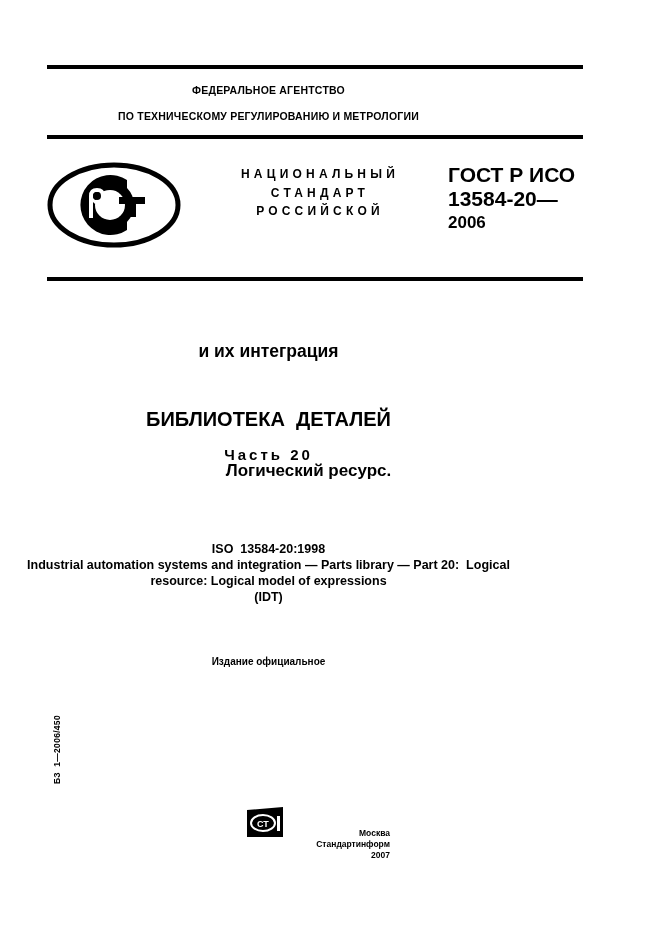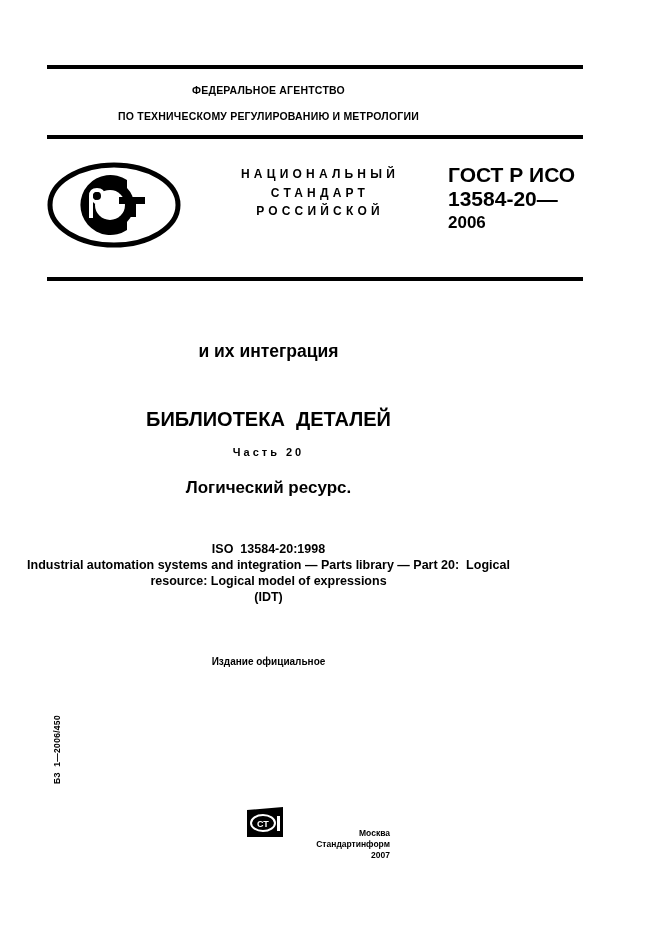--- a/index.html
+++ b/index.html
@@ -8,22 +8,22 @@
     .rule { position: absolute; left: 47px; width: 536px; height: 4px; background: #000; }
     .center { position: absolute; left: 0; width: 537px; text-align: center; font-weight: bold; }
     .agency { font-size: 10.5px; letter-spacing: 0.2px; }
     .natstd { position: absolute; left: 225px; width: 190px; text-align: center; font-weight: bold;
               font-size: 12px; letter-spacing: 4.2px; line-height: 18.5px; top: 165px; }
     .gost { position: absolute; left: 448px; top: 163px; font-weight: bold; font-size: 21px; line-height: 24px; }
     .gost .year { font-size: 17px; line-height: 24px; }
     .logo { position: absolute; left: 47px; top: 162px; width: 134px; height: 86px; }
     .title1 { top: 341px; font-size: 17.5px; line-height: 20px; }
     .title2 { top: 408px; font-size: 20px; }
-    .part { top: 446px; font-size: 11px; letter-spacing: 3px; }
-    .subtitle { top: 478px; font-size: 17px; line-height: 20px; }
+    .part { top: 446px; font-size: 15px; letter-spacing: 3px; }
+    .subtitle { top: 461px; font-size: 17px; line-height: 20px; padding-left: 40px; }
     .iso { top: 541px; font-size: 12.5px; line-height: 16px; }
     .edition { top: 656px; font-size: 10px; }
     .side { position: absolute; left: 52px; top: 784px; transform-origin: left top;
             transform: rotate(-90deg); font-size: 8.5px; font-weight: bold; white-space: nowrap; letter-spacing: 0.3px; }
     .pub-logo { position: absolute; left: 246px; top: 806px; width: 40px; height: 32px; }
     .pub { position: absolute; left: 300px; top: 828px; width: 90px; text-align: right;
            font-size: 8.5px; font-weight: bold; line-height: 11px; }
   </style>
 </head>
 <body>

